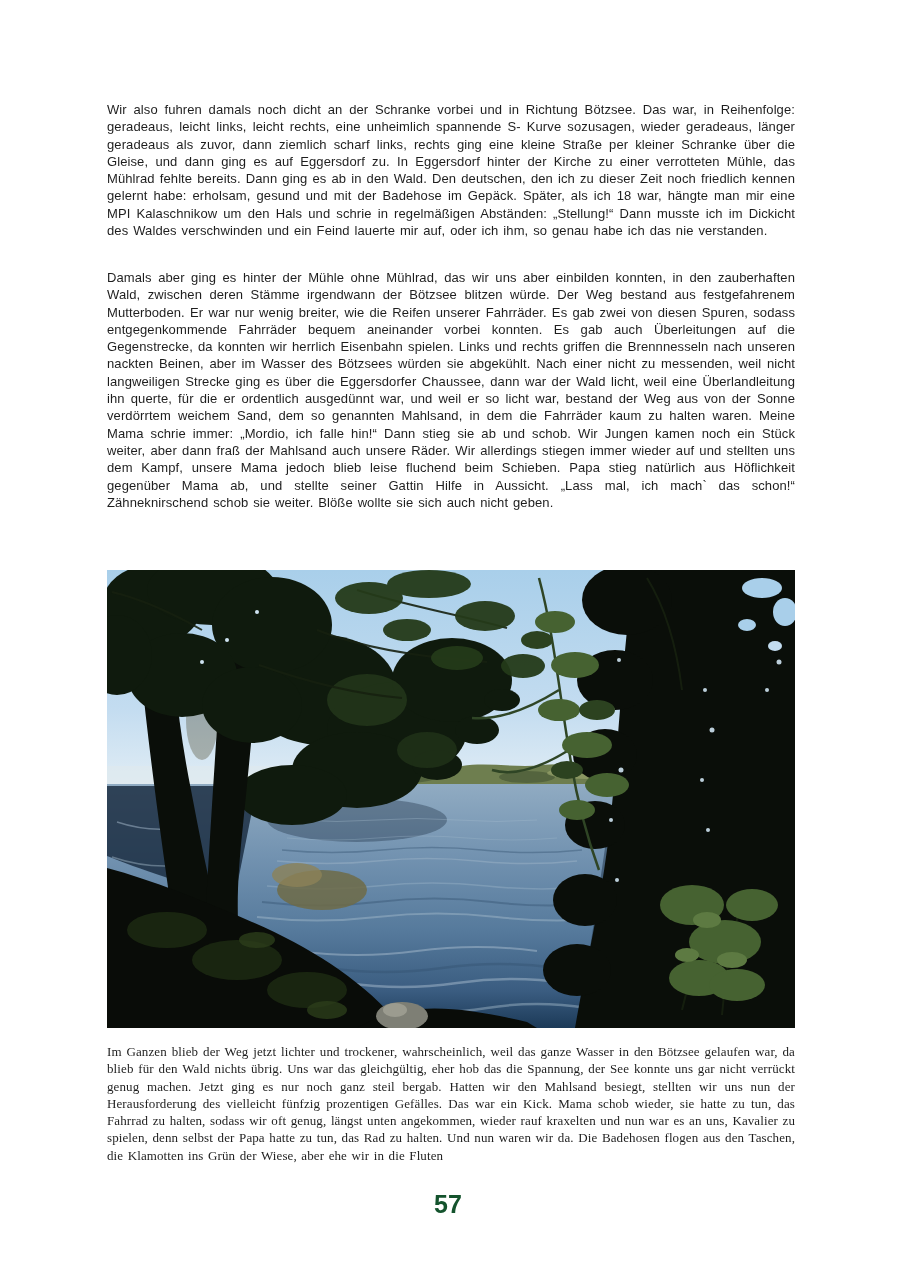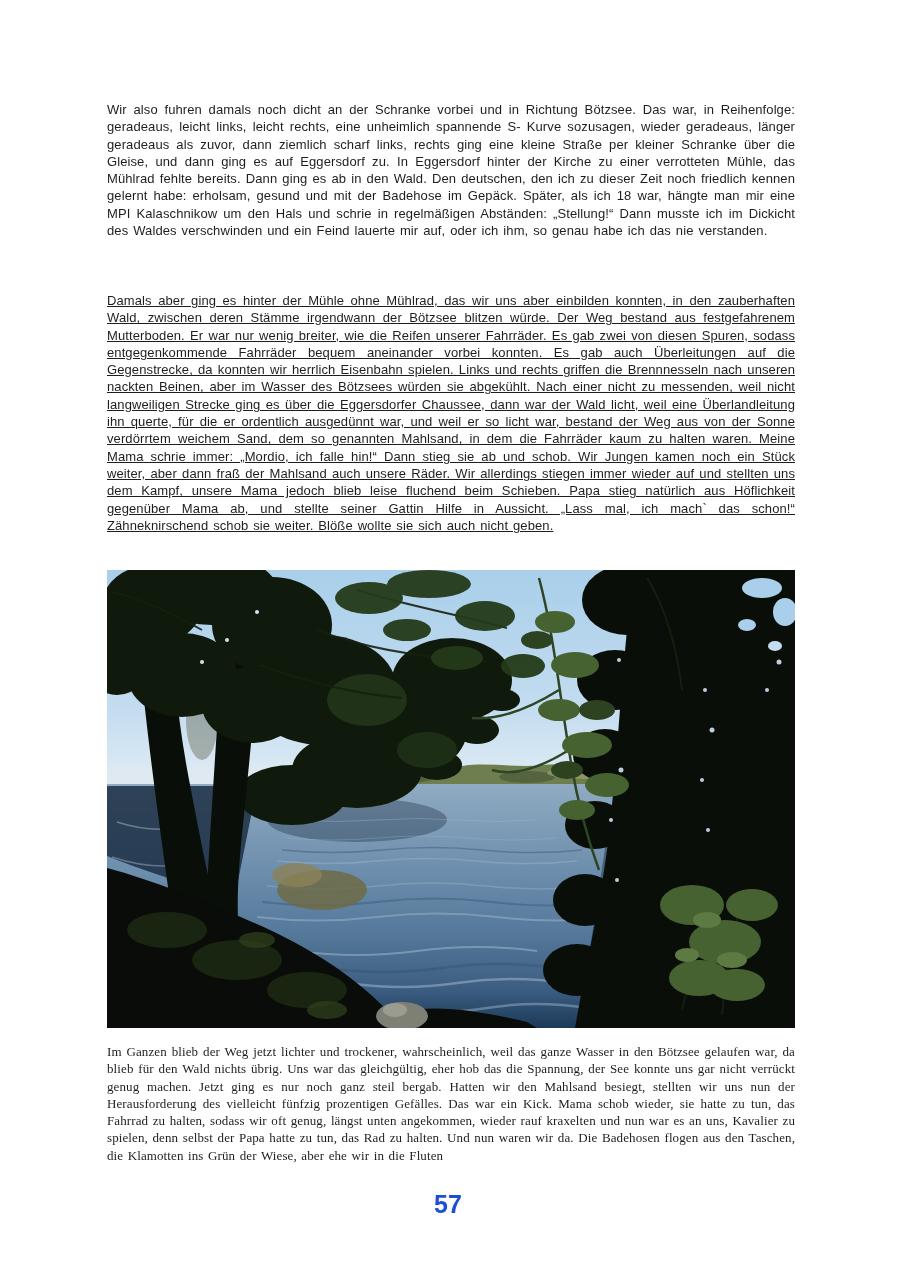--- a/index.html
+++ b/index.html
@@ -18,37 +18,37 @@
     left:107px;
     width:688px;
     font-size:13px;
     line-height:17.3px;
     text-align:justify;
     color:#1e1e1e;
     letter-spacing:0.1px;
     word-spacing:1.2px;
   }
   #para-1{top:101px;}
-  #para-2{top:292px;text-decoration:underline;}
+  #para-2{top:269px;}
   #para-3{top:1043px;font-family:Liberation Serif, serif;}
   .photo-frame{
     position:absolute;
     left:107px;top:570px;
     width:688px;height:458px;
     overflow:hidden;
     background:#0a0e09;
   }
   .photo-frame svg{display:block;width:688px;height:458px;}
   .page-number{
     position:absolute;
     top:1190px;left:0;width:896px;
     text-align:center;
     font-size:25px;
     font-weight:bold;
-    color:#1d4ed8;
+    color:#14532d;
   }
   
   .shade-a{fill:#1c2a12;opacity:.85;}
   .shade-b{fill:#2c3d1a;opacity:.8;}
   .twig{stroke:#16200f;stroke-width:2;fill:none;opacity:.9;}
   .twig-light{stroke:#2f4525;stroke-width:2.5;fill:none;}
   .ripple{stroke:#a7bccd;fill:none;}
   .ripple-dark{stroke:#33506e;fill:none;opacity:.4;}
 </style>
 </head>

